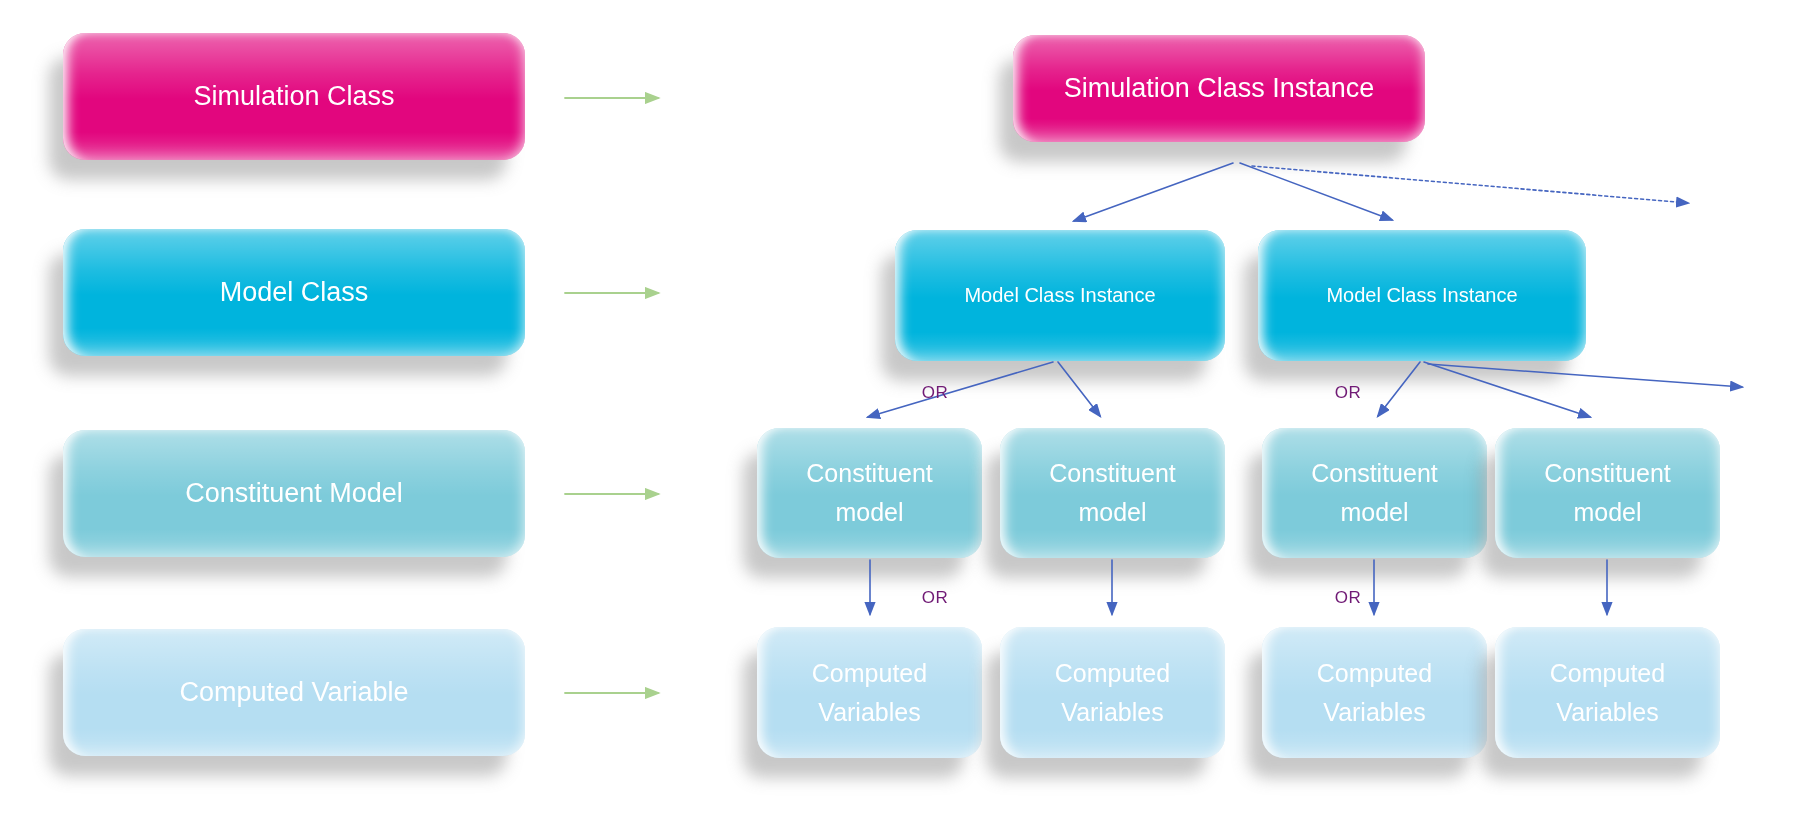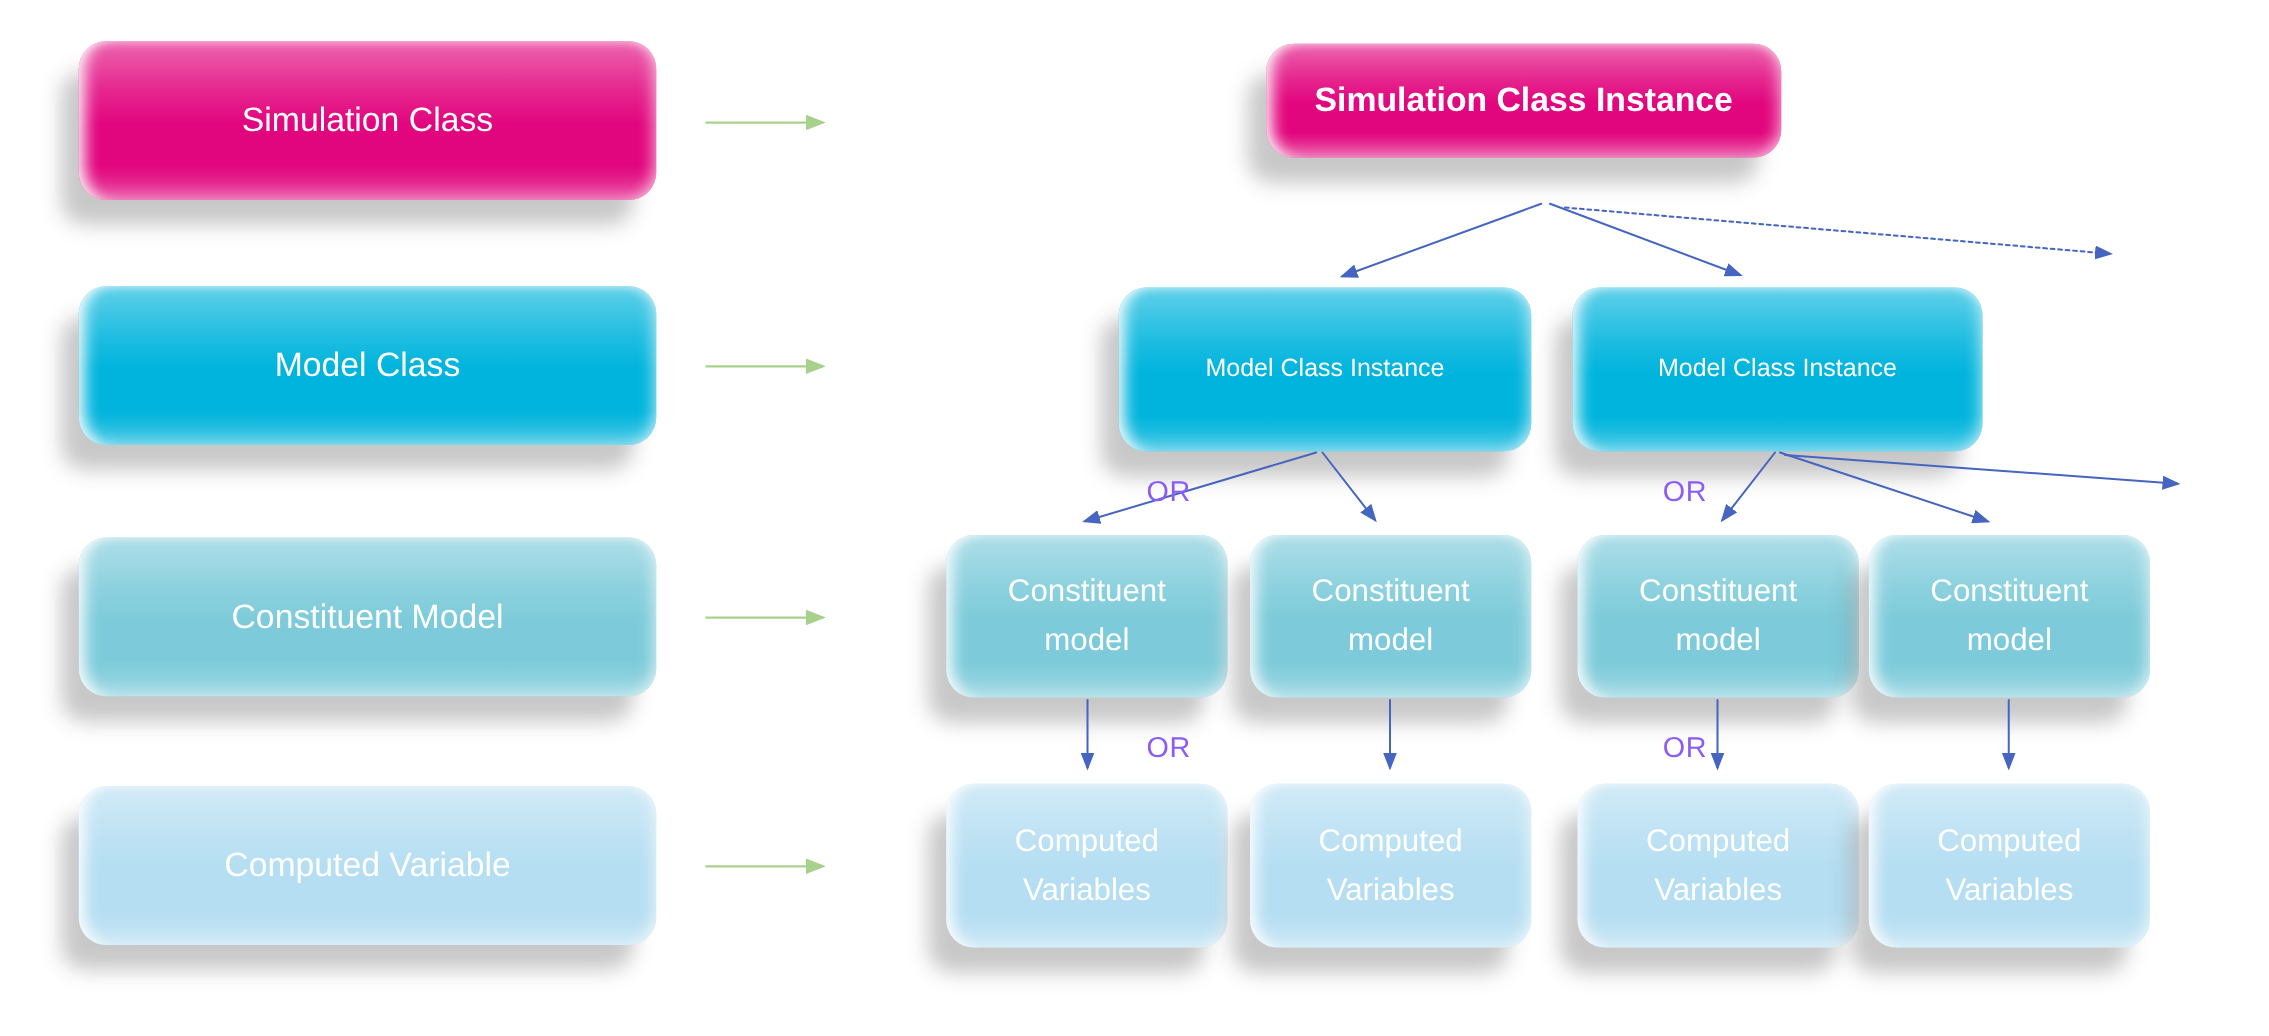--- a/index.html
+++ b/index.html
@@ -40,22 +40,22 @@
   .mid  {background:#7dcbda;}
   .light{background:#b5def2;}
   .f27{font-size:27px;}
   .f26{font-size:20px;line-height:1.55;}
   .f25{font-size:25px;line-height:1.55;}
   .wrap-narrow span{display:inline-block;max-width:195px;}
   .wrap-tight  span{display:inline-block;max-width:175px;}
   .or{
     position:absolute;
     transform:translate(-50%,-50%);
-    font-size:23px;
-    color:#8b5cf6;
+    font-size:17px;
+    color:#701a75;
     letter-spacing:0.5px;
     z-index:3;
   }
   #links{
     position:absolute;left:0;top:0;width:1815px;height:829px;
     pointer-events:none;z-index:1;
   }
   #links line{stroke-linecap:round;}
   .blue-link{stroke:#4565c0;stroke-width:1.6;}
   .blue-dash{stroke:#4565c0;stroke-width:1.6;stroke-dasharray:3 3;}
@@ -104,21 +104,21 @@
   <div class="node pink f27" style="left:63px;top:33px;width:462px;height:127px;">
     <span>Simulation Class</span>
   </div>
   <div class="node mid f27" style="left:63px;top:430px;width:462px;height:127px;">
     <span>Constituent Model</span>
   </div>
   <div class="node light f27" style="left:63px;top:629px;width:462px;height:127px;align-items:center;">
     <span>Computed Variable</span>
   </div>
 
-  <div class="node pink f27" style="left:1013px;top:35px;width:412px;height:91px;font-weight:bold;">
+  <div class="node pink f27" style="left:1013px;top:35px;width:412px;height:107px;">
     <span>Simulation Class Instance</span>
   </div>
 
   <div class="node cyan f26 wrap-narrow" style="left:895px;top:230px;width:330px;height:131px;">
     <span>Model Class Instance</span>
   </div>
   <div class="node cyan f26 wrap-narrow" style="left:1258px;top:230px;width:328px;height:131px;">
     <span>Model Class Instance</span>
   </div>
 

